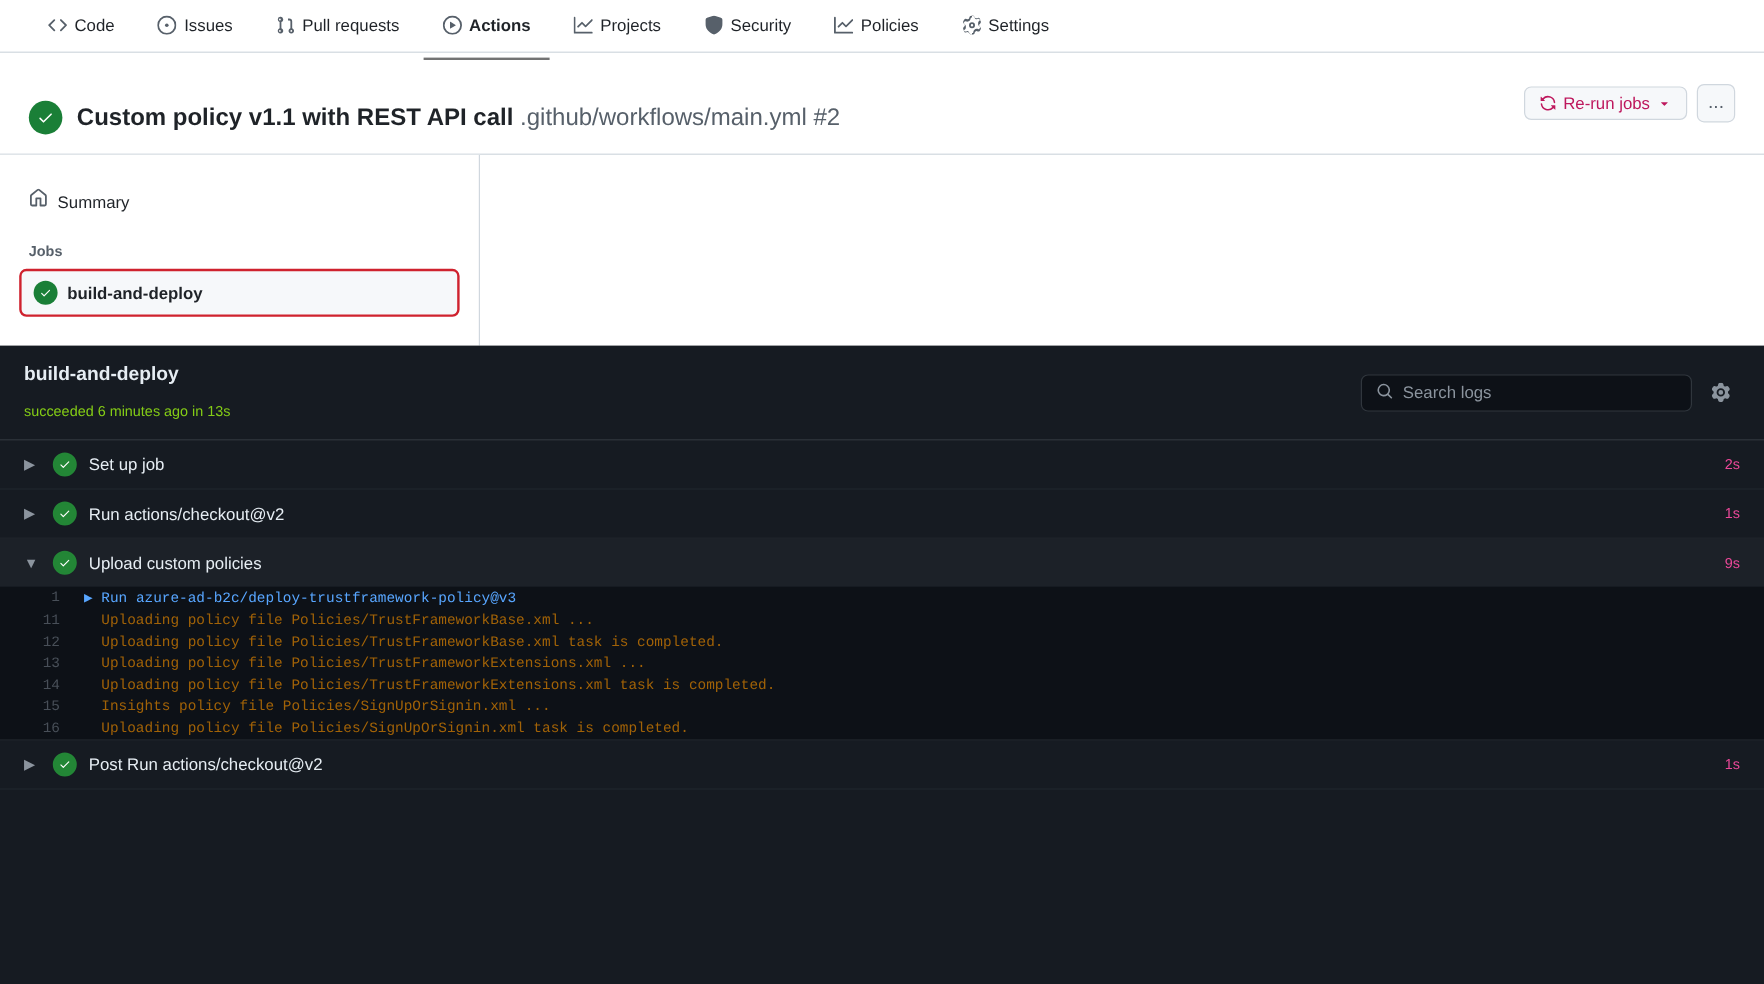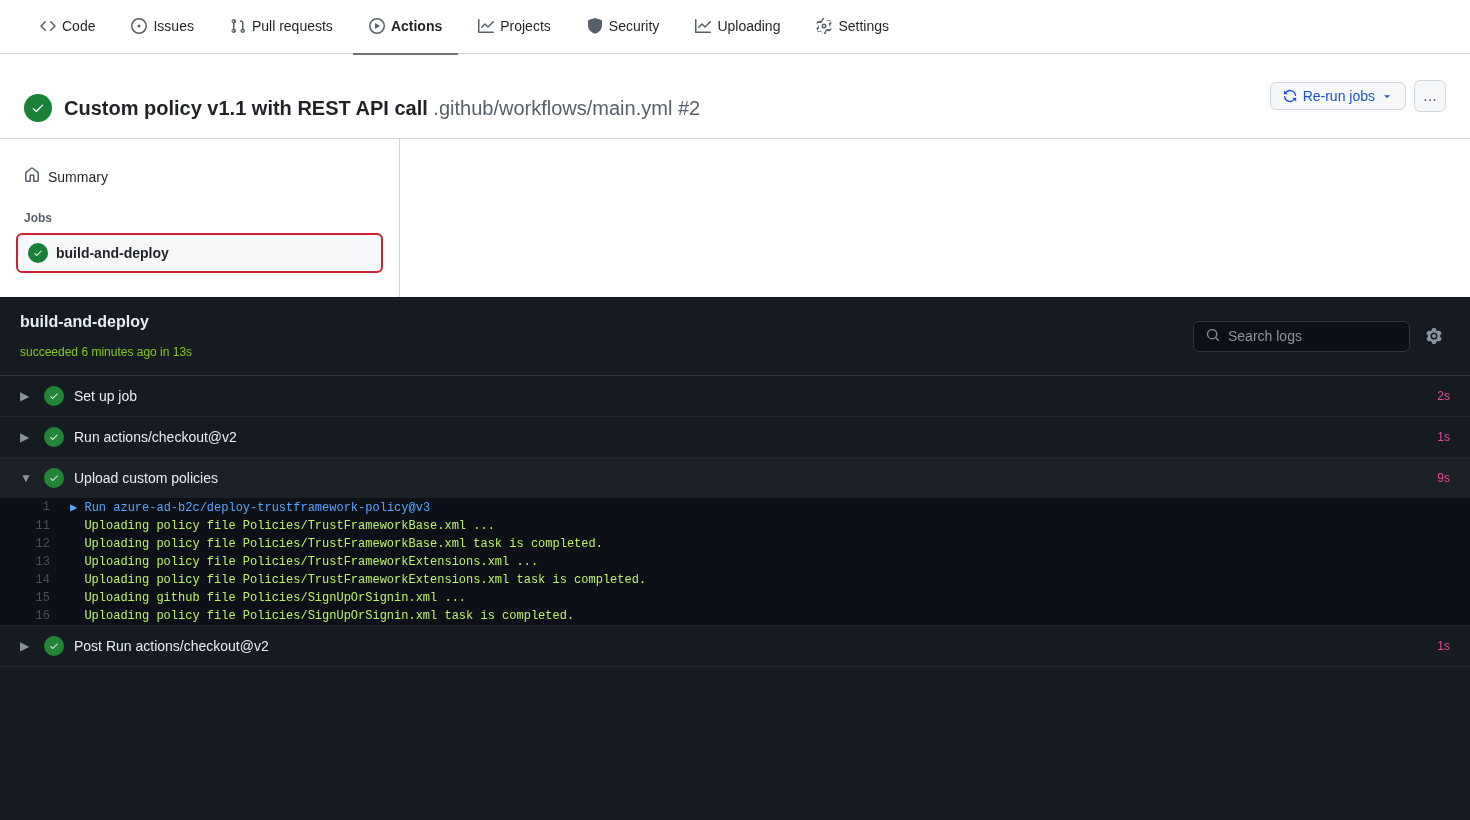--- a/index.html
+++ b/index.html
@@ -9,21 +9,21 @@
       color: #1f2328;
       background: #ffffff;
     }
 
     
     .top-nav {
       display: flex;
       align-items: center;
       border-bottom: 1px solid #d0d7de;
       padding: 0 24px;
-      height: 54px;
+      height: 44px;
       gap: 4px;
     }
     .nav-item {
       display: flex;
       align-items: center;
       gap: 6px;
       padding: 0 16px;
       height: 56px;
       font-size: 14px;
       color: #1f2328;
@@ -87,21 +87,21 @@
     .btn-rerun {
       display: flex;
       align-items: center;
       gap: 6px;
       padding: 5px 12px;
       border: 1px solid #d0d7de;
       border-radius: 6px;
       background: #f6f8fa;
       font-size: 14px;
       cursor: pointer;
-      color: #1d4ed8;
+      color: #be185d;
     }
     .btn-dots {
       display: flex;
       align-items: center;
       justify-content: center;
       width: 32px;
       height: 32px;
       border: 1px solid #d0d7de;
       border-radius: 6px;
       background: #f6f8fa;
@@ -206,21 +206,21 @@
       margin-top: 14px;
     }
     .search-logs-input {
       display: flex;
       align-items: center;
       gap: 8px;
       background: #0d1117;
       border: 1px solid #30363d;
       border-radius: 6px;
       padding: 6px 12px;
-      width: 217px;
+      width: 276px;
     }
     .search-logs-input input {
       background: transparent;
       border: none;
       outline: none;
       color: #8b949e;
       font-size: 14px;
       width: 100%;
     }
     .search-logs-input input::placeholder { color: #8b949e; }
@@ -304,21 +304,21 @@
       gap: 20px;
     }
     .line-num {
       color: #484f58;
       min-width: 30px;
       text-align: right;
       flex-shrink: 0;
       user-select: none;
     }
     .line-text {
-      color: #bef264;
+      color: #a16207;
       white-space: pre;
     }
     .line-run-marker {
       color: #58a6ff;
     }
   </style>
 </head>
 <body>
 
 <nav class="top-nav">
@@ -370,21 +370,21 @@
         </svg>
     </span>
     <span>Security</span>
   </div>
   <div class="nav-item">
     <span class="nav-icon">
       <svg width="16" height="16" viewBox="0 0 16 16" fill="currentColor">
           <path d="M1.5 1.75V13.5h13.75a.75.75 0 0 1 0 1.5H.75a.75.75 0 0 1-.75-.75V1.75a.75.75 0 0 1 1.5 0zm14.28 2.53-5.25 5.25a.75.75 0 0 1-1.06 0L7 7.06 4.28 9.78a.75.75 0 0 1-1.06-1.06l3.25-3.25a.75.75 0 0 1 1.06 0L10 7.94l4.72-4.72a.75.75 0 1 1 1.06 1.06z"></path>
         </svg>
     </span>
-    <span>Uploading</span>
+    <span>Policies</span>
   </div>
   <div class="nav-item">
     <span class="nav-icon">
       <svg width="16" height="16" viewBox="0 0 16 16" fill="currentColor">
           <path d="M8 0a8.2 8.2 0 0 1 .701.031C9.444.095 9.99.645 10.16 1.29l.288 1.107c.018.066.079.158.212.224.231.114.454.243.668.386.123.082.233.09.299.071l1.103-.303c.644-.176 1.392.021 1.82.63.27.385.506.792.704 1.218.315.675.111 1.422-.364 1.891l-.814.806c-.049.048-.098.147-.088.294.016.257.016.515 0 .772-.01.147.038.246.088.294l.814.806c.475.469.679 1.216.364 1.891a7.977 7.977 0 0 1-.704 1.217c-.428.61-1.176.807-1.82.63l-1.102-.302c-.067-.019-.177-.011-.3.071a5.909 5.909 0 0 1-.668.386c-.133.066-.194.158-.211.224l-.29 1.106c-.168.646-.715 1.196-1.458 1.26a8.006 8.006 0 0 1-1.402 0c-.743-.064-1.289-.614-1.458-1.26l-.289-1.106c-.018-.066-.079-.158-.212-.224a5.738 5.738 0 0 1-.668-.386c-.123-.082-.233-.09-.299-.071l-1.103.303c-.644.176-1.392-.021-1.82-.63a8.12 8.12 0 0 1-.704-1.218c-.315-.675-.111-1.422.363-1.891l.815-.806c.05-.048.098-.147.088-.294a6.214 6.214 0 0 1 0-.772c.01-.147-.038-.246-.088-.294l-.815-.806C.635 6.045.431 5.298.746 4.623a7.92 7.92 0 0 1 .704-1.217c.428-.61 1.176-.807 1.82-.63l1.102.302c.067.019.177.011.3-.071.214-.143.437-.272.668-.386.133-.066.194-.158.211-.224l.29-1.106C6.009.645 6.556.095 7.299.03 7.533.01 7.766 0 8 0zm0 1.5a6.517 6.517 0 0 0-.527.023c-.232.02-.415.159-.487.437l-.29 1.106a2.258 2.258 0 0 1-.98 1.403 4.1 4.1 0 0 0-.494.285 2.26 2.26 0 0 1-1.72.252l-1.103-.302a.482.482 0 0 0-.498.165 6.442 6.442 0 0 0-.566.977c-.133.286-.065.628.181.874l.814.806c.419.414.608 1.006.54 1.58a4.8 4.8 0 0 0 0 .6c.068.574-.121 1.166-.54 1.58l-.814.806a.468.468 0 0 0-.181.874 6.46 6.46 0 0 0 .566.977.482.482 0 0 0 .498.165l1.103-.303a2.26 2.26 0 0 1 1.72.252 4.1 4.1 0 0 0 .494.286 2.258 2.258 0 0 1 .98 1.403l.29 1.106c.072.278.254.416.486.437A6.52 6.52 0 0 0 8 14.5a6.517 6.517 0 0 0 .527-.023c.232-.02.415-.159.487-.437l.29-1.106a2.258 2.258 0 0 1 .98-1.403 4.1 4.1 0 0 0 .494-.285 2.26 2.26 0 0 1 1.72-.252l1.103.302a.482.482 0 0 0 .498-.165 6.44 6.44 0 0 0 .566-.977.468.468 0 0 0-.181-.874l-.815-.806c-.419-.414-.608-1.006-.54-1.58a4.8 4.8 0 0 0 0-.6c-.068-.574.121-1.166.54-1.58l.815-.806a.468.468 0 0 0 .181-.874 6.46 6.46 0 0 0-.566-.977.482.482 0 0 0-.498-.165l-1.103.303a2.26 2.26 0 0 1-1.72-.252 4.1 4.1 0 0 0-.494-.286 2.258 2.258 0 0 1-.98-1.403l-.29-1.106c-.072-.278-.254-.416-.486-.437A6.517 6.517 0 0 0 8 1.5zm0 4a2.5 2.5 0 1 1 0 5 2.5 2.5 0 0 1 0-5zm0 1.5a1 1 0 1 0 0 2 1 1 0 0 0 0-2z"></path>
         </svg>
     </span>
     <span>Settings</span>
   </div>
 </nav>
@@ -518,21 +518,21 @@
           <div class="log-line">
             <span class="line-num">13</span>
             <span class="line-text">  Uploading policy file Policies/TrustFrameworkExtensions.xml ...</span>
           </div>
           <div class="log-line">
             <span class="line-num">14</span>
             <span class="line-text">  Uploading policy file Policies/TrustFrameworkExtensions.xml task is completed.</span>
           </div>
           <div class="log-line">
             <span class="line-num">15</span>
-            <span class="line-text">  Uploading github file Policies/SignUpOrSignin.xml ...</span>
+            <span class="line-text">  Insights policy file Policies/SignUpOrSignin.xml ...</span>
           </div>
           <div class="log-line">
             <span class="line-num">16</span>
             <span class="line-text">  Uploading policy file Policies/SignUpOrSignin.xml task is completed.</span>
           </div>
         </div>
       </div>
 
       <div class="log-step">
         <div class="log-step-header">

